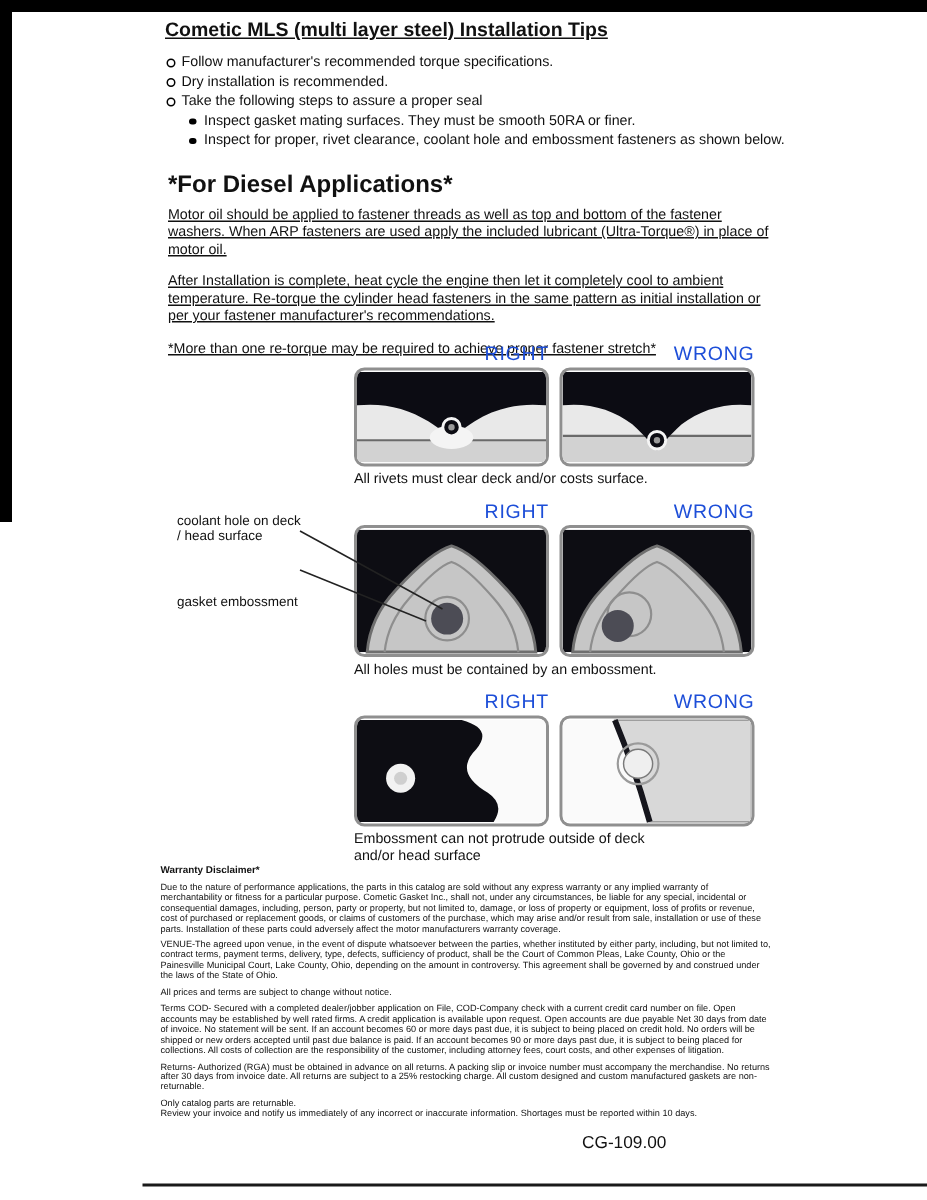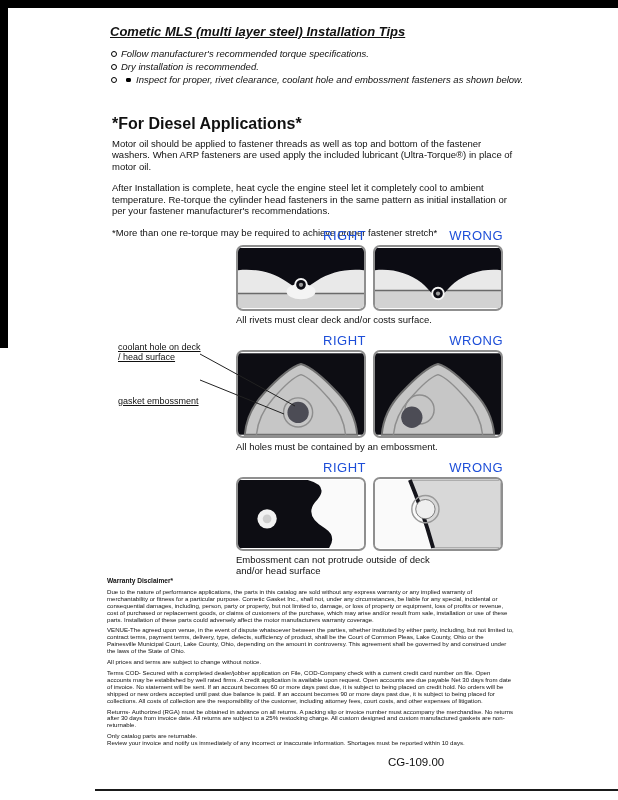--- a/index.html
+++ b/index.html
@@ -4,45 +4,45 @@
 <style>
   html,body { margin:0; padding:0; background:#fff; }
   .page {
     position:relative; width:618px; height:800px; background:#ffffff;
     font-family:"Liberation Sans", sans-serif; color:#111; overflow:hidden;
   }
   .bar-top  { position:absolute; top:0; left:0; width:618px; height:8px; background:#000; }
   .bar-left { position:absolute; top:0; left:0; width:8px; height:348px; background:#000; }
   .bar-bottom { position:absolute; left:95px; right:0; top:789px; height:2px; background:#1a1a1a; }
 
-  .head-block { position:absolute; left:110px; top:24px; width:430px;font-style:italic; }
+  .head-block { position:absolute; left:110px; top:12px; width:430px; }
   .title { font-size:13px; font-weight:bold; text-decoration:underline; margin:0 0 9px 0; }
 
   .tips { list-style:none; margin:0; padding:0; font-size:9.5px; line-height:11.5px; }
   .tips li { position:relative; padding-left:11px; margin-bottom:1.5px; }
   .marker-open { position:absolute; left:1px; top:3px; width:4px; height:4px; border:1px solid #000; border-radius:50%; }
   .tips li.sub { margin-left:15px; }
   .marker-fill { position:absolute; left:1px; top:3.5px; width:4.5px; height:4.5px; background:#000; border-radius:50%; }
 
   .diesel { position:absolute; left:112px; top:118px; width:404px; font-size:9.5px; line-height:11.5px; }
   .diesel h2 { font-size:16px; font-weight:bold; margin:0 0 8px 0; }
-  .diesel p { margin:0 0 10px 0; }
+  .diesel p { margin:0 0 10px 0;text-decoration:underline; }
   .diesel .note { margin-top:2px; }
 
   .diagrams { position:absolute; left:236px; top:228px; width:268px; }
   .diag-row { margin-bottom:8px; }
   .pair { display:flex; gap:7px; }
   .col { width:130px; }
   .diag-label { text-align:right; font-size:13px; letter-spacing:0.5px; margin-bottom:2px; color:#1d4ed8; }
   .img-frame { width:126px; border:2px solid #8f8f8f; border-radius:7px; overflow:hidden; background:#fff; }
   .img-frame svg { display:block; }
   .diag-caption { font-size:9.5px; margin-top:3px; color:#111; }
   .diag-caption.narrow { width:220px; }
 
-  .side-label { position:absolute; font-size:9px; line-height:10px; color:#111;text-decoration:underline; }
+  .side-label { position:absolute; font-size:9px; line-height:10px; color:#111; }
   .side-label.l1 { left:118px; top:342px; width:84px; }
   .side-label.l2 { left:118px; top:396px; width:92px; }
   .connector { position:absolute; left:198px; top:350px; width:105px; height:70px; }
 
   .disclaimer { position:absolute; left:107px; top:578px; width:407px; font-size:6.1px; line-height:6.9px; color:#111; }
   .disclaimer h3 { font-size:6.6px; font-weight:bold; margin:0 0 4px 0; }
   .disclaimer p { margin:0 0 4px 0; }
   .disclaimer p.tight { margin:0; }
 
   .footer-code { position:absolute; left:388px; top:756px; font-size:11.5px; color:#111;text-align:center; }
@@ -53,30 +53,30 @@
 <div class="page">
   <div class="bar-top"></div>
   <div class="bar-left"></div>
   <div class="bar-bottom"></div>
 
   <div class="head-block">
     <h1 class="title">Cometic MLS (multi layer steel) Installation Tips</h1>
     <ul class="tips">
       <li><span class="marker-open"></span><span>Follow manufacturer's recommended torque specifications.</span></li>
       <li><span class="marker-open"></span><span>Dry installation is recommended.</span></li>
-      <li><span class="marker-open"></span></li>
-      <li class="sub"><span class="marker-fill"></span></li>
+      <li><span class="marker-open"></span><span>Take the following steps to assure a proper seal</span></li>
+      <li class="sub"><span class="marker-fill"></span><span>Inspect gasket mating surfaces.  They must be smooth 50RA or finer.</span></li>
       <li class="sub"><span class="marker-fill"></span><span>Inspect for proper, rivet clearance, coolant hole and embossment fasteners as shown below.</span></li>
     </ul>
   </div>
 
   <div class="diesel">
     <h2>*For Diesel Applications*</h2>
     <p>Motor oil should be applied to fastener threads as well as top and bottom of the fastener washers. When ARP fasteners are used apply the included lubricant (Ultra-Torque®) in place of motor oil.</p>
-    <p>After Installation is complete, heat cycle the engine steel let it completely cool to ambient temperature. Re-torque the cylinder head fasteners in the same pattern as initial installation or per your fastener manufacturer's recommendations.</p>
+    <p>After Installation is complete, heat cycle the engine then let it completely cool to ambient temperature. Re-torque the cylinder head fasteners in the same pattern as initial installation or per your fastener manufacturer's recommendations.</p>
     <p class="note">*More than one re-torque may be required to achieve proper fastener stretch*</p>
   </div>
 
   <div class="diagrams">
 
     <div class="diag-row">
       <div class="pair">
         <div class="col">
           <div class="diag-label">RIGHT</div>
           <div class="img-frame">

